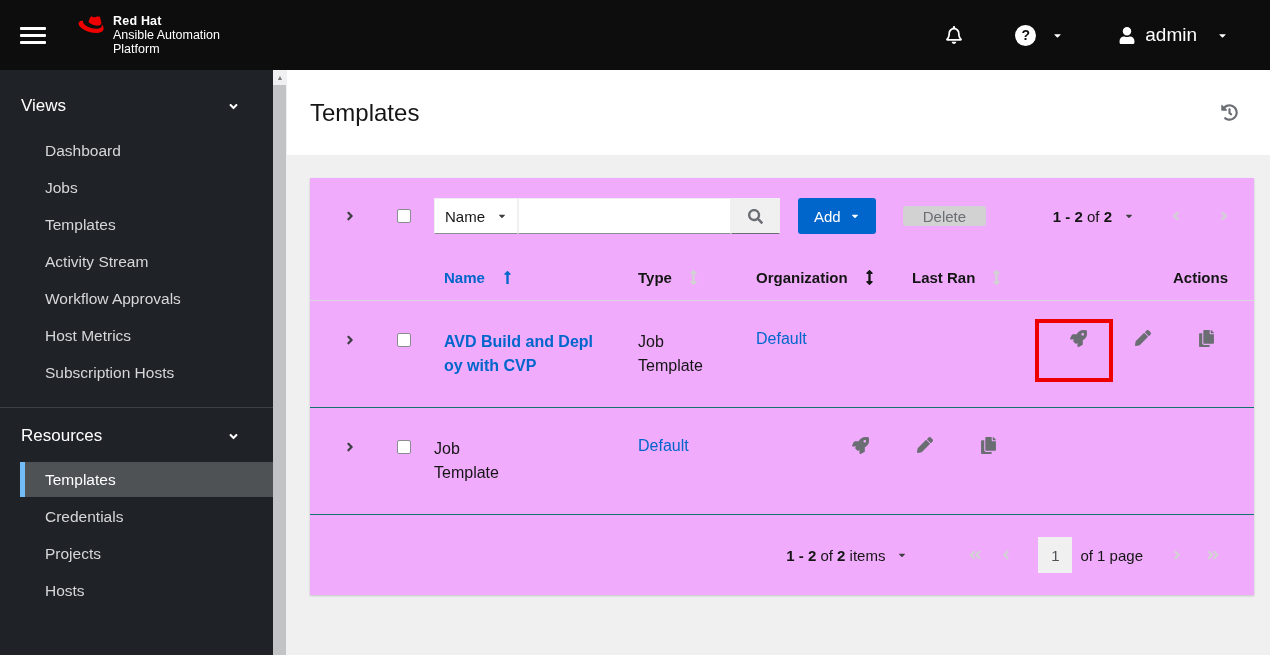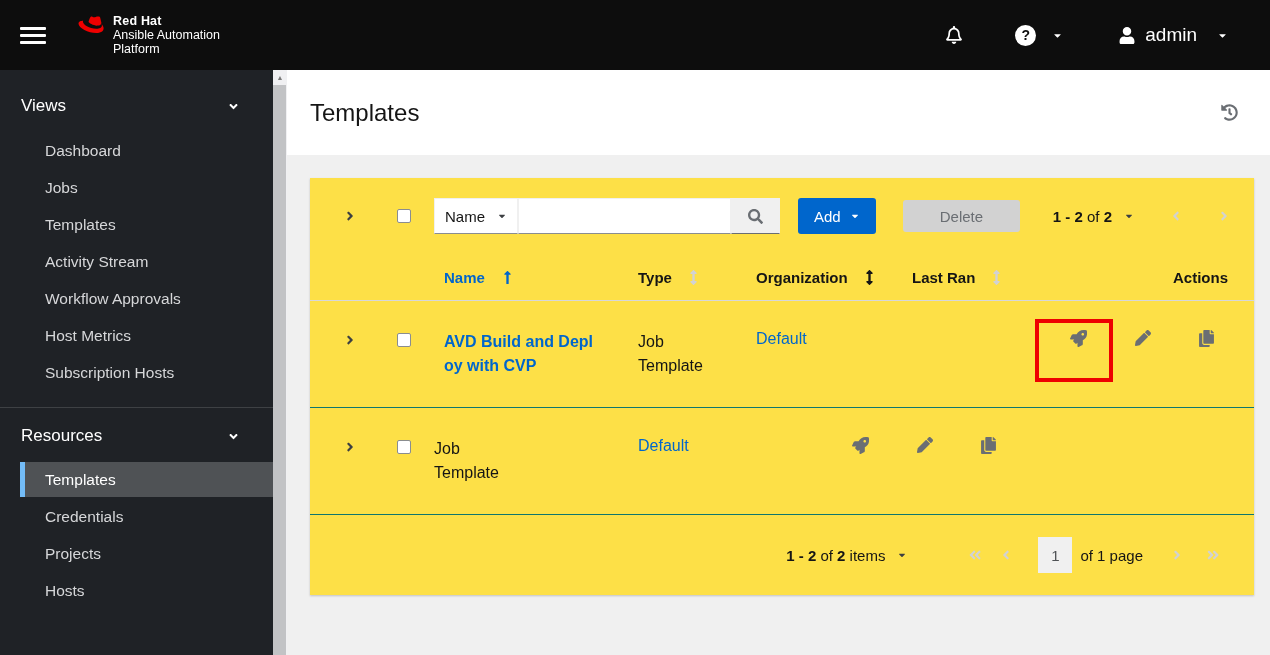--- a/index.html
+++ b/index.html
@@ -35,39 +35,39 @@
   .sb-scroll { position:absolute; top:70px; left:273px; width:14px; bottom:0; background:#f0f0f2; }
   .sb-btn { height:15px; display:flex; align-items:center; justify-content:center; font-size:7px; color:#7a7a7a; }
   .sb-thumb { position:absolute; top:15px; bottom:0; left:0; right:1px; background:#c2c3c5; }
 
   
   .content { position:absolute; top:70px; left:287px; right:0; bottom:0; background:#f0f0f0; }
   .page-head { background:#fff; height:85px; display:flex; align-items:center; padding:0 32px 0 23px; }
   .page-title { font-size:24px; font-weight:500; color:#151515; }
   .head-hist { margin-left:auto; cursor:pointer; display:flex; }
 
-  .card { margin:23px 16px 0 23px; width:944px; background:#fde047; box-shadow:0 1px 2px rgba(3,3,3,.2); }
+  .card { margin:23px 16px 0 23px; width:944px; background:#f0abfc; box-shadow:0 1px 2px rgba(3,3,3,.2); }
 
   
   .toolbar { display:flex; align-items:center; padding:20px 24px 20px 16px; }
   .iconbtn { width:48px; height:36px; display:flex; align-items:center; justify-content:center;
              background:none; border:none; cursor:pointer; }
   .cb-wrap { width:60px; display:flex; align-items:center; justify-content:center; }
   input[type=checkbox].cb { width:14px; height:14px; appearance:none; border:1px solid #8a8d90;
                             border-radius:2px; background:#fff; cursor:pointer; }
   .fc { height:36px; background:#fff; border:1px solid #f0f0f0; border-bottom-color:#8a8d90;
         font-size:15px; color:#151515; }
   .sel { width:84px; display:flex; align-items:center; justify-content:space-between; padding:0 10px; cursor:pointer; }
   .srch-in { width:213px; padding:0 8px; outline:none; font-family:inherit; }
   .srch-btn { width:49px; background:#f0f0f0; border:1px solid #f0f0f0; border-bottom-color:#6a6e73;
               display:flex; align-items:center; justify-content:center; cursor:pointer; }
   .btn-primary { margin-left:18px; height:36px; padding:0 16px; background:#0066cc; color:#fff; border:none;
                  border-radius:3px; font-size:15px; display:flex; align-items:center; gap:9px; cursor:pointer;
                  font-family:inherit; }
-  .btn-disabled { margin-left:27px; height:32px; padding:0 37px; background:#d2d2d2; color:#6a6e73; border:none;
+  .btn-disabled { margin-left:27px; height:20px; padding:0 20px; background:#d2d2d2; color:#6a6e73; border:none;
                   border-radius:3px; font-size:15px; font-family:inherit; }
   .pag { margin-left:auto; display:flex; align-items:center; font-size:15px; }
   .pag b { font-weight:700; }
   .pag .caret { margin-left:12px; }
   .nav-ang { background:none; border:none; cursor:default; display:flex; align-items:center; justify-content:center; }
 
   
   .tgrid { display:grid; grid-template-columns:48px 60px 204px 118px 156px 124px 1fr; padding-left:16px; }
   .thead { height:47px; align-items:center; border-bottom:1px solid #d7d7d9; font-size:15px; font-weight:700; }
   .th { display:flex; align-items:center; gap:16px; cursor:pointer; }

